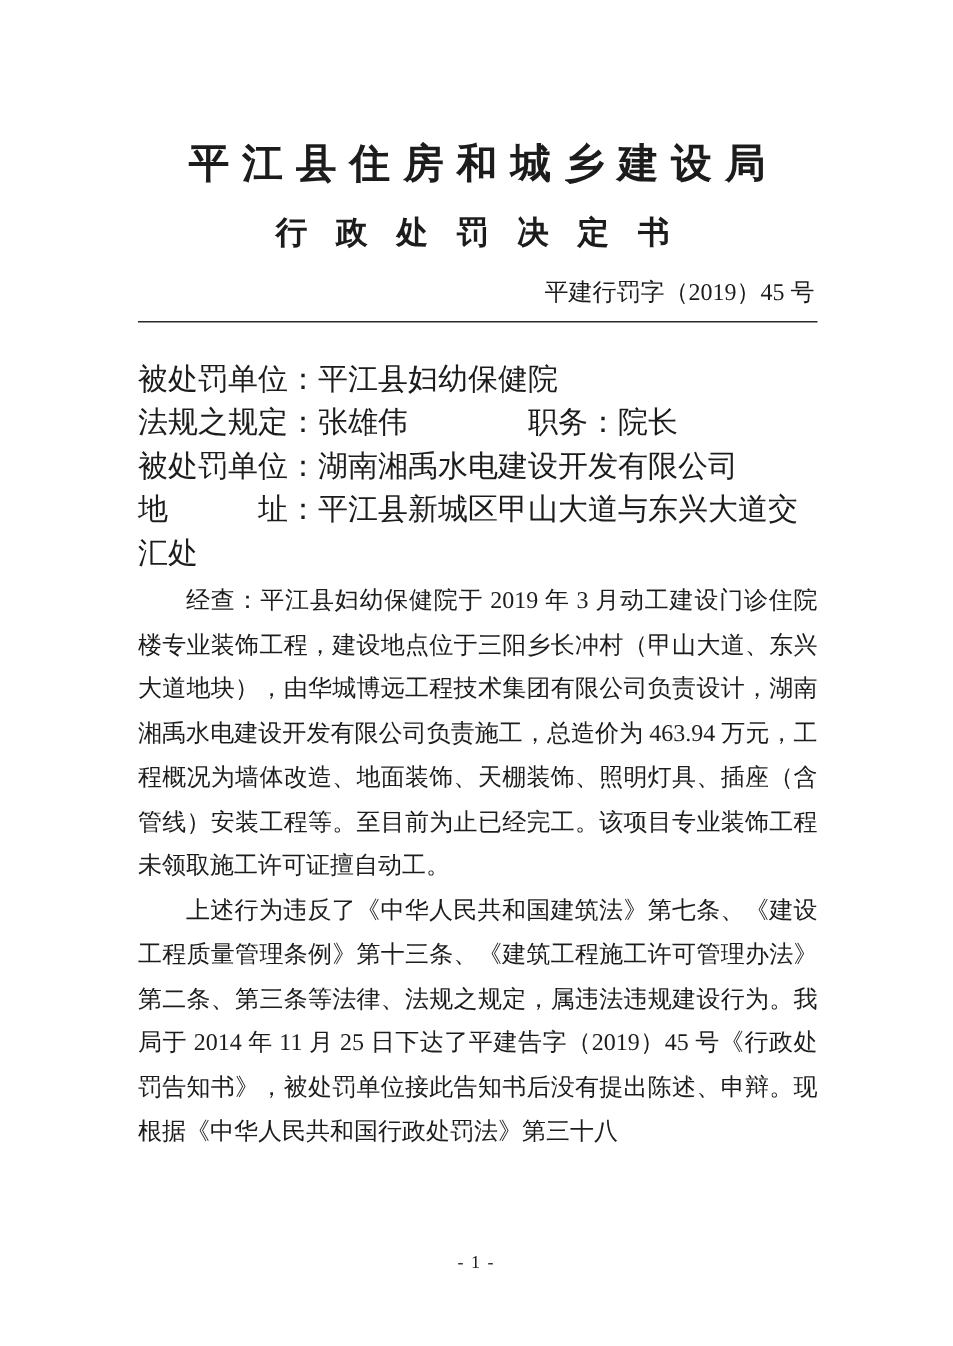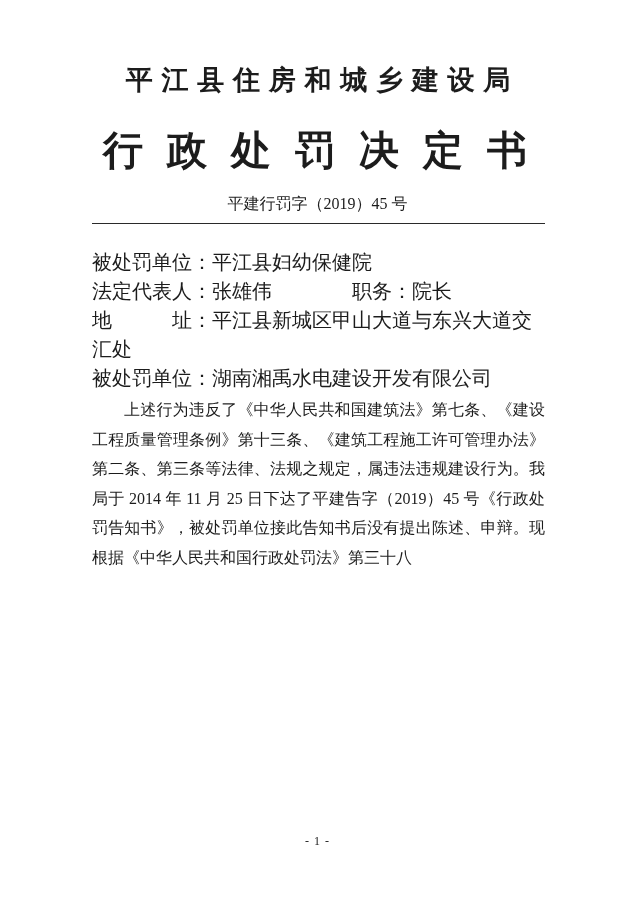--- a/index.html
+++ b/index.html
@@ -3,42 +3,42 @@
   <meta charset="utf-8">
   <style>
     * { box-sizing: border-box; }
     html, body { margin: 0; padding: 0; background: #ffffff; }
     .page {
       width: 635px;
       height: 897px;
       margin: 0 auto;
       background: #ffffff;
       position: relative;
-      padding: 62px 90px 0 92px;
+      padding: 91px 90px 0 92px;
       color: #1c1c1c;
       font-family: "Liberation Serif", "DejaVu Serif", serif;
       overflow: hidden;
     }
     .agency-title {
       text-align: center;
       font-size: 27px;
       font-weight: 700;
       letter-spacing: 1px;
       white-space: nowrap;
     }
     .doc-title {
       text-align: center;
-      font-size: 40px;
+      font-size: 21px;
       font-weight: 700;
       letter-spacing: 7px;
-      margin-top: 25px;
+      margin-top: 14px;
       white-space: nowrap;
     }
     .doc-number {
-      text-align: center;
+      text-align: right;
       font-size: 16px;
       margin-top: 16px;
       padding-right: 2px;
     }
     .divider {
       border-bottom: 1.5px solid #2a2a2a;
       margin-top: 8px;
       height: 0;
     }
     .fields {
@@ -76,24 +76,25 @@
   <div class="agency-title">平 江 县 住 房 和 城 乡 建 设 局</div>
 
   <div class="doc-title">行 政 处 罚 决 定 书</div>
 
   <div class="doc-number">平建行罚字（2019）45 号</div>
 
   <div class="divider"></div>
 
   <div class="fields">
     <div class="field-row">被处罚单位：平江县妇幼保健院</div>
-    <div class="field-row">法定代表人：张雄伟　　　　职务：院长</div>
+    <div class="field-row">法规之规定：张雄伟　　　　职务：院长</div>
+    <div class="field-row">被处罚单位：湖南湘禹水电建设开发有限公司</div>
     <div class="field-row">地　　　址：平江县新城区甲山大道与东兴大道交汇处</div>
-    <div class="field-row">被处罚单位：湖南湘禹水电建设开发有限公司</div>
   </div>
 
   <div class="body-text">
+    <p class="body-paragraph">经查：平江县妇幼保健院于 2019 年 3 月动工建设门诊住院楼专业装饰工程，建设地点位于三阳乡长冲村（甲山大道、东兴大道地块），由华城博远工程技术集团有限公司负责设计，湖南湘禹水电建设开发有限公司负责施工，总造价为 463.94 万元，工程概况为墙体改造、地面装饰、天棚装饰、照明灯具、插座（含管线）安装工程等。至目前为止已经完工。该项目专业装饰工程未领取施工许可证擅自动工。</p>
     <p class="body-paragraph">上述行为违反了《中华人民共和国建筑法》第七条、《建设工程质量管理条例》第十三条、《建筑工程施工许可管理办法》第二条、第三条等法律、法规之规定，属违法违规建设行为。我局于 2014 年 11 月 25 日下达了平建告字（2019）45 号《行政处罚告知书》，被处罚单位接此告知书后没有提出陈述、申辩。现根据《中华人民共和国行政处罚法》第三十八</p>
   </div>
 
   <div class="footer">- 1 -</div>
 
 </div>
 
 </body></html>

